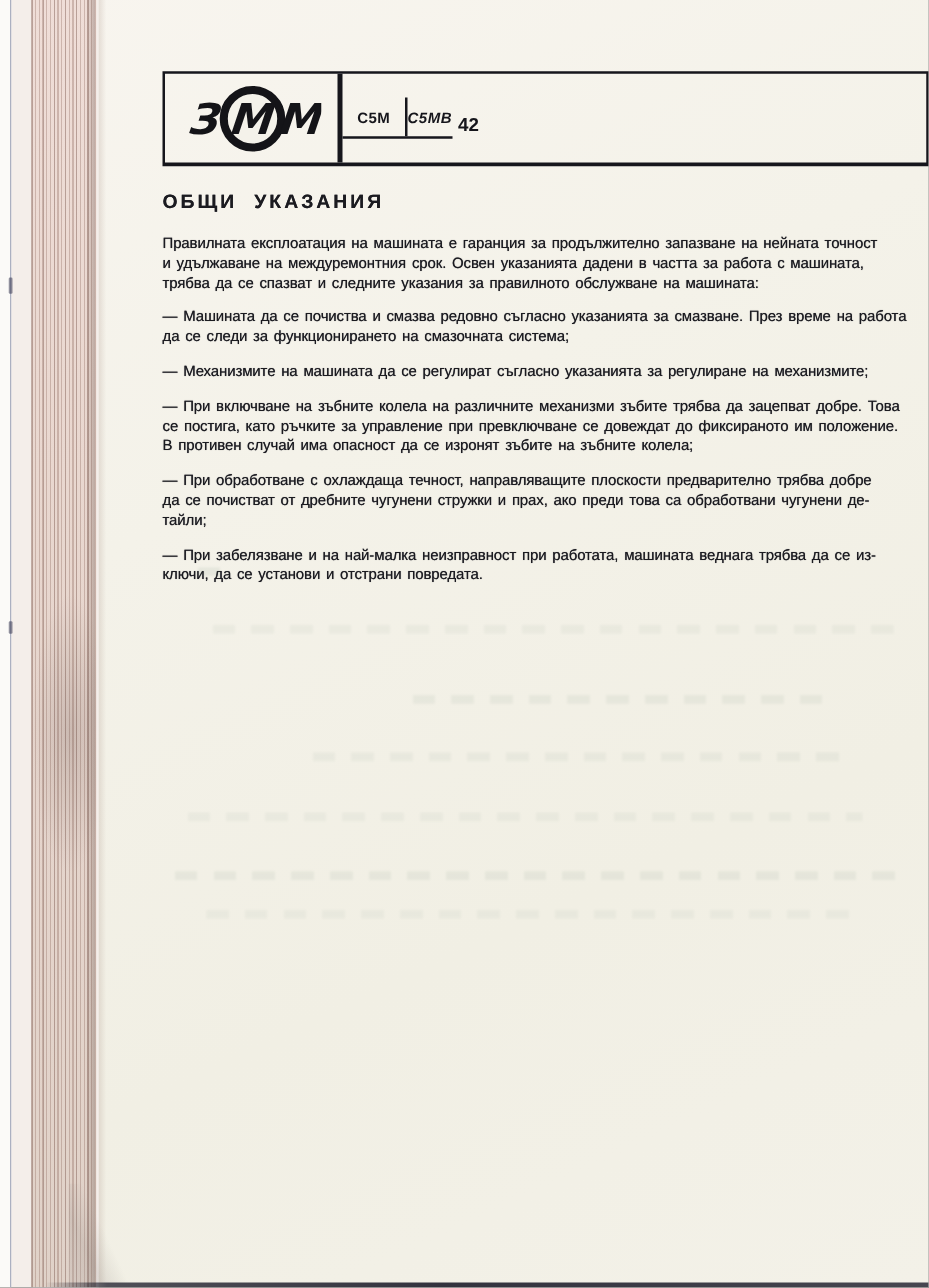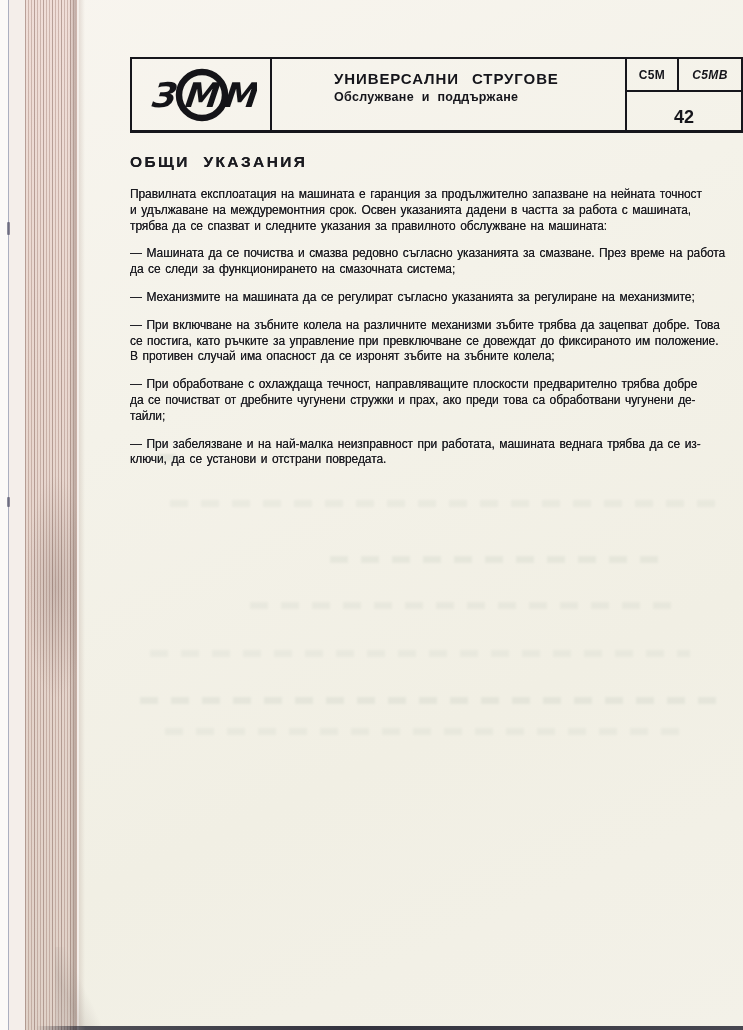--- a/index.html
+++ b/index.html
@@ -30,26 +30,26 @@
   .header-box{
     position:absolute;left:130px;top:57px;width:609px;height:71px;
     border:2px solid #16161c;border-bottom-width:3px;display:flex;color:#15151b;
   }
   .logo-cell{width:138px;border-right:2px solid #16161c;display:flex;align-items:center;justify-content:center;}
   .logo-ring{fill:#f4f2ea;stroke:#141418;stroke-width:6.5px;}
   .logo-letters text{font-family:"DejaVu Sans","Liberation Sans",sans-serif;font-weight:700;font-style:italic;font-size:34px;fill:#141418;}
   .title-cell{flex:1;padding:11px 0 0 62px;}
   .doc-title{font-size:15px;font-weight:700;letter-spacing:0.9px;word-spacing:8px;white-space:nowrap;}
   .doc-subtitle{font-size:12.5px;font-weight:700;margin-top:3px;letter-spacing:0.3px;word-spacing:4px;white-space:nowrap;}
-  .models-cell{width:114px;border-left:2px solid #16161c;display:flex;flex-direction:column;}
+  .models-cell{width:114px;border-left:2px solid #16161c;display:flex;flex-direction:row;align-items:center;}
   .models-row{display:flex;height:31px;border-bottom:2px solid #16161c;}
   .model{display:flex;align-items:center;justify-content:center;font-weight:700;font-size:12px;letter-spacing:0.4px;}
   .model-left{width:50px;border-right:2px solid #16161c;}
   .model-right{flex:1;font-style:italic;}
-  .page-num{flex:1;display:flex;align-items:center;justify-content:center;font-size:18px;font-weight:700;margin-top:12px;}
+  .page-num{flex:1;display:flex;align-items:center;justify-content:center;font-size:15px;font-weight:700;margin-top:12px;}
   
   .content{position:absolute;left:130px;top:153px;width:616px;color:#1b1b20;}
   .heading{font-size:15.5px;font-weight:700;letter-spacing:2.4px;word-spacing:7px;margin:0 0 16px 0;
     text-shadow:0 0 0.5px rgba(20,20,30,0.85);}
   .para{font-size:12px;line-height:15.8px;margin:0 0 12px 0;white-space:pre-line;
     letter-spacing:-0.1px;word-spacing:1.4px;text-shadow:0 0 0.55px rgba(24,24,34,0.85);}
   
   .ghost{position:absolute;height:7px;opacity:0.055;filter:blur(1px);
     background:repeating-linear-gradient(90deg,#5d7a68 0 18px,transparent 18px 31px);}
   .g1{left:158px;top:454px;width:26px;opacity:0.09;}
@@ -84,24 +84,20 @@
     <div class="logo-cell">
       <svg class="logo" width="112" height="58" viewBox="0 0 112 58" aria-hidden="true">
         <circle class="logo-ring" cx="57" cy="29" r="23"></circle>
         <g class="logo-letters" transform="skewX(-8)">
           <text x="12" y="41">З</text>
           <text x="45" y="41">М</text>
           <text x="84" y="41">М</text>
         </g>
       </svg>
     </div>
-    <div class="title-cell">
-      <div class="doc-title">УНИВЕРСАЛНИ СТРУГОВЕ</div>
-      <div class="doc-subtitle">Обслужване и поддържане</div>
-    </div>
     <div class="models-cell">
       <div class="models-row">
         <div class="model model-left">С5М</div>
         <div class="model model-right">С5МВ</div>
       </div>
       <div class="page-num">42</div>
     </div>
   </header>
 
   <main class="content">

